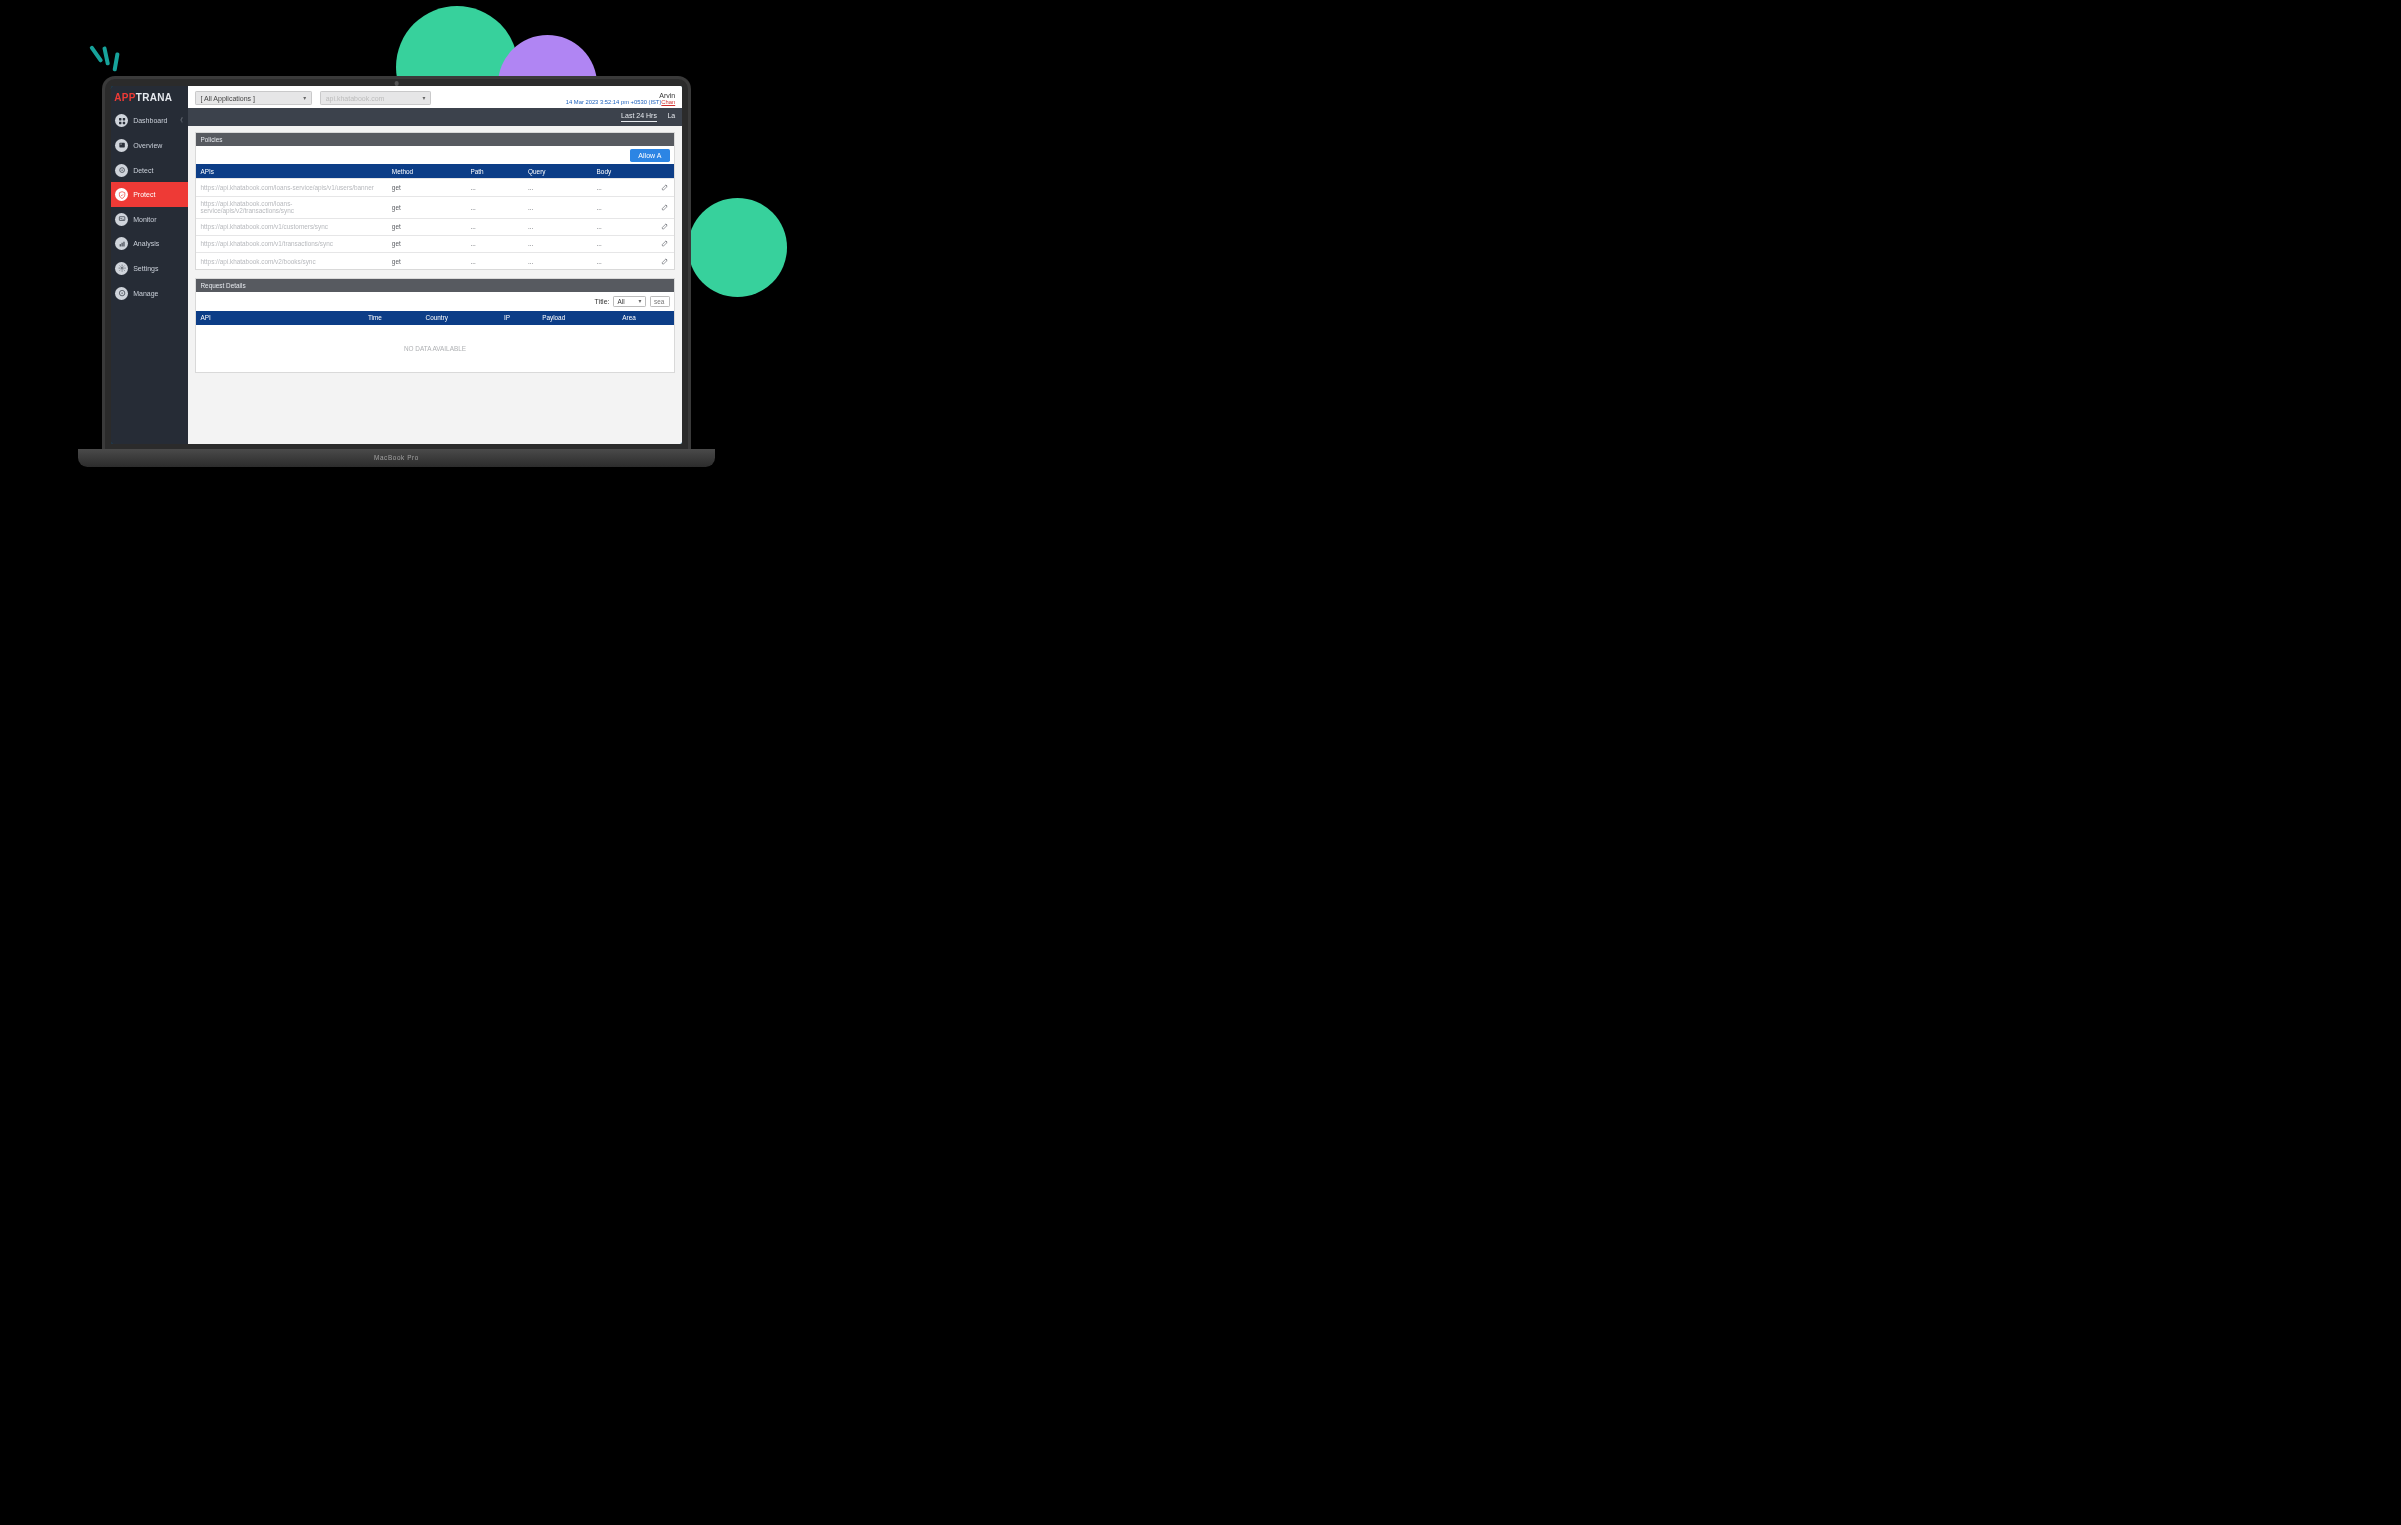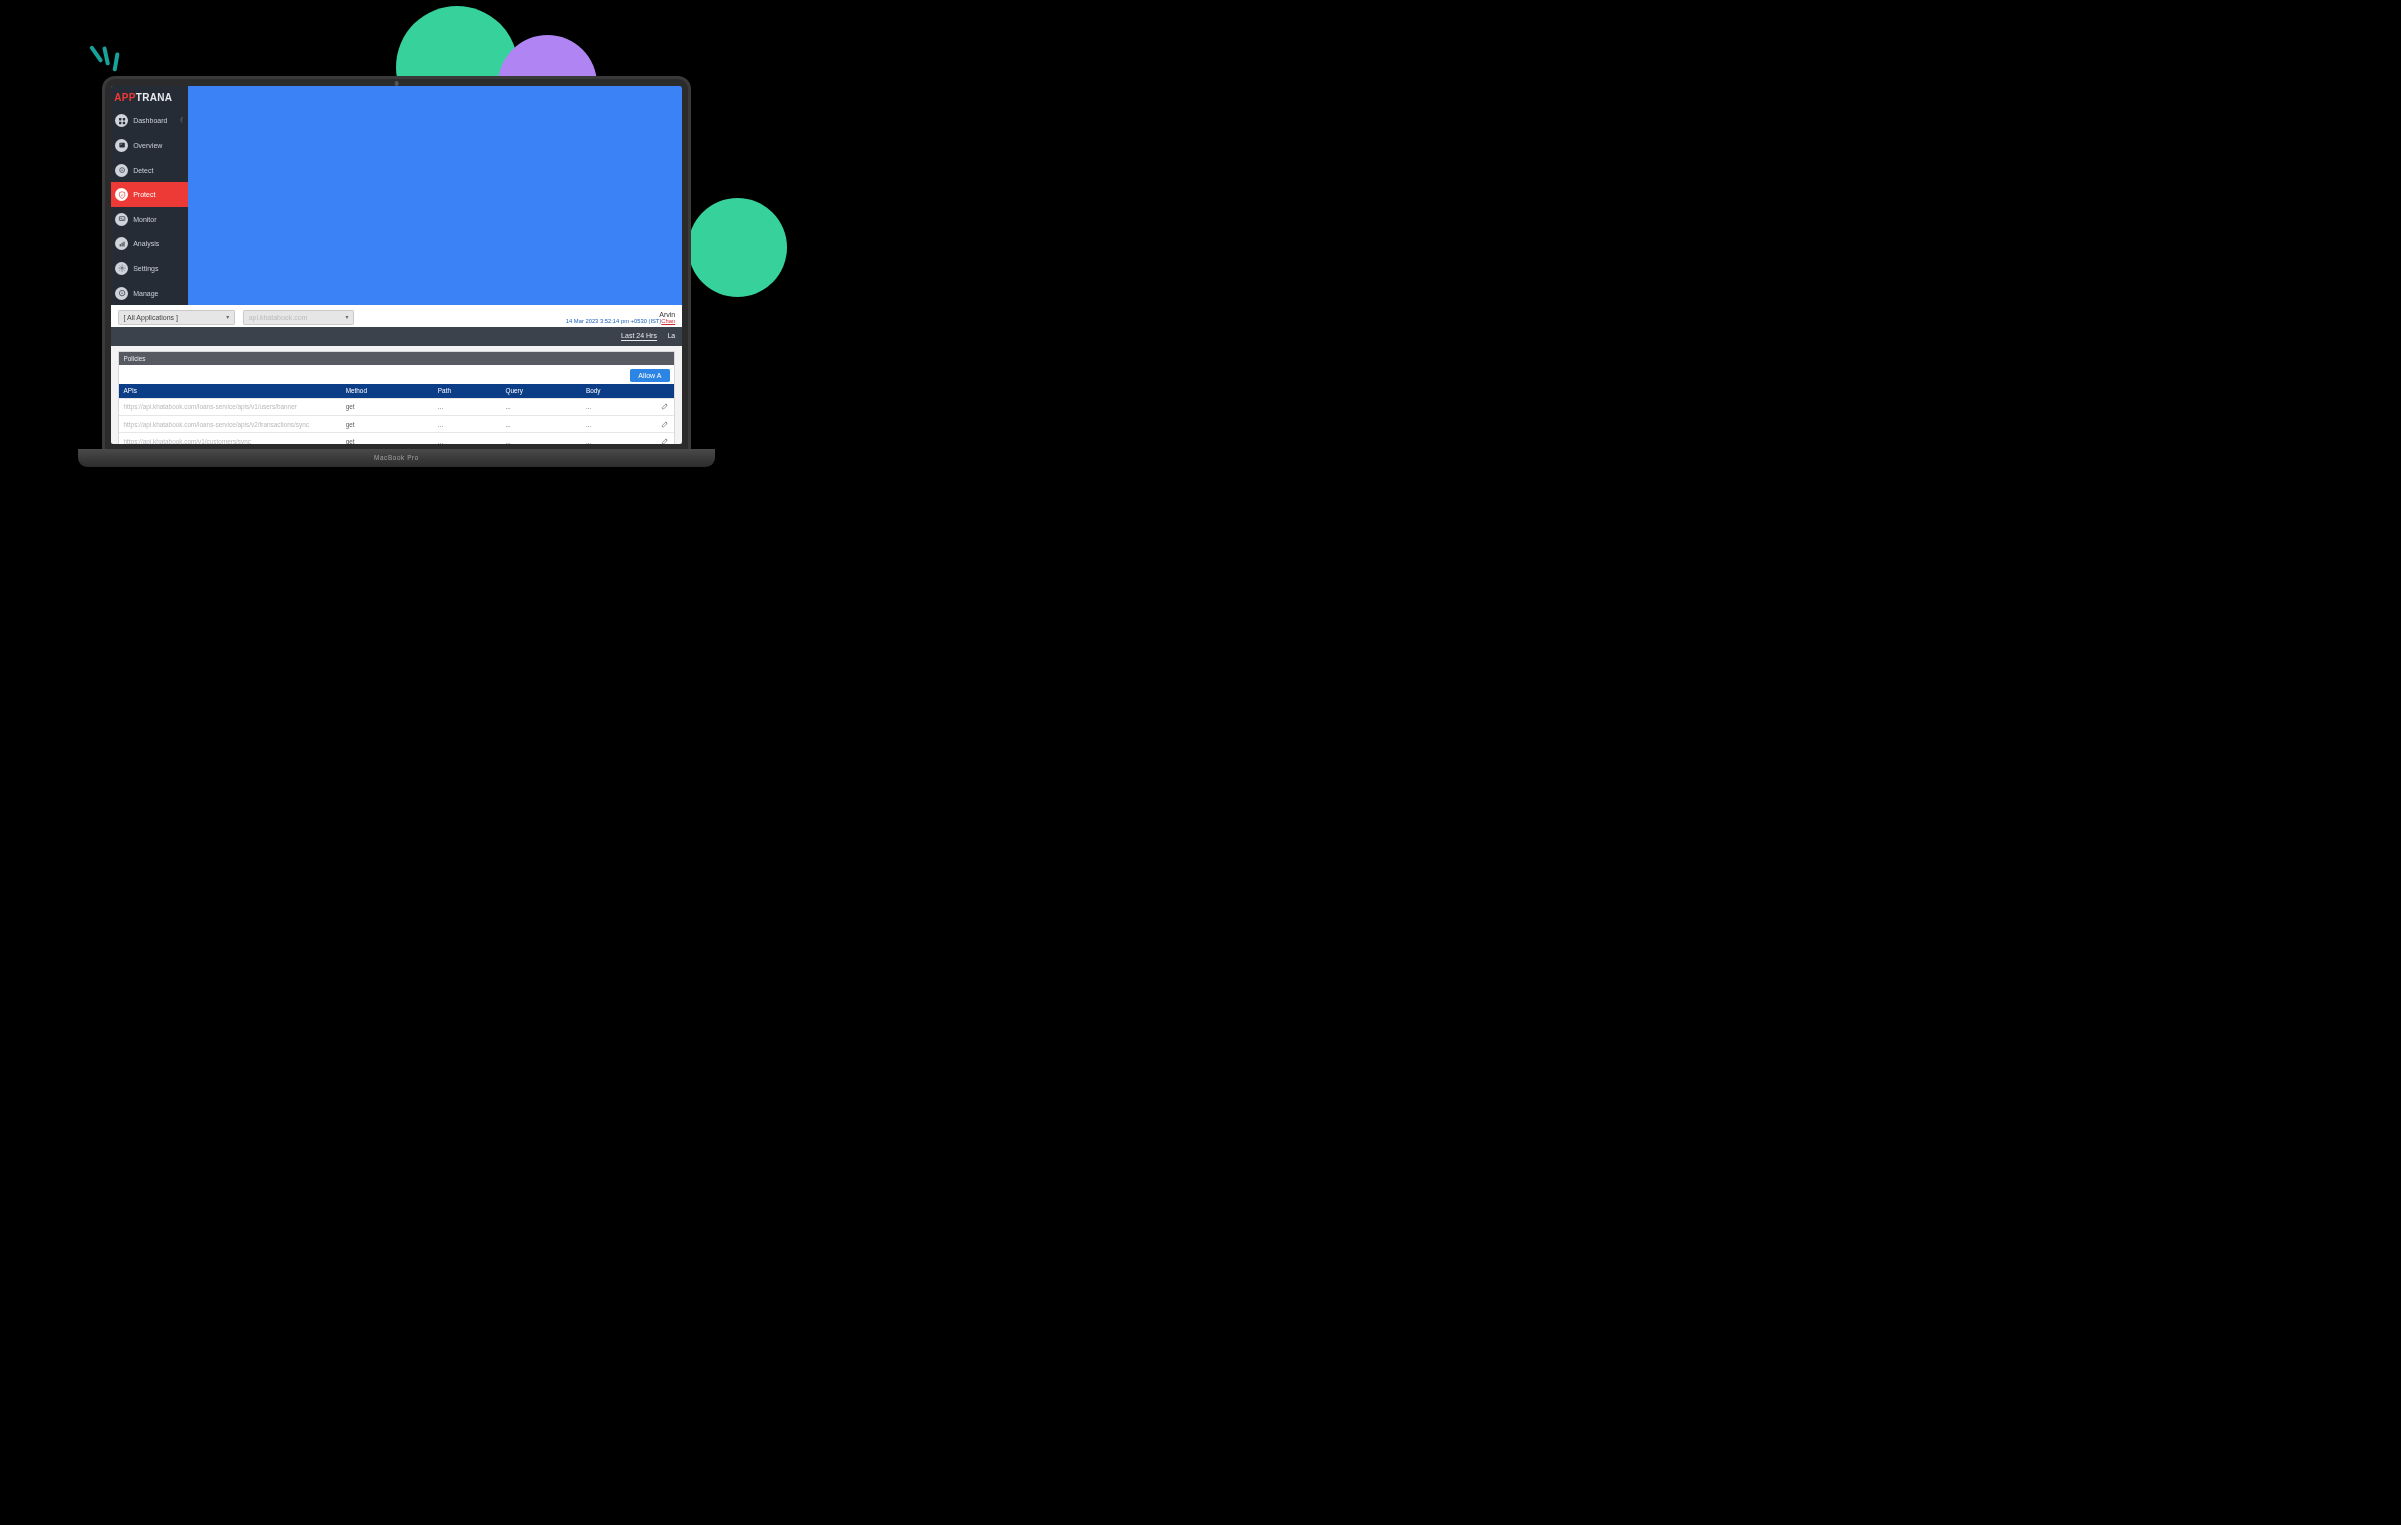--- a/index.html
+++ b/index.html
@@ -40,27 +40,26 @@
   width: 100%;
   height: 373px;
   padding: 7px 5.8px 4.7px 5.8px;
   position: relative;
 }
 .camera {
   position: absolute; top: 2.3px; left: 50%; transform: translateX(-50%);
   width: 4.7px; height: 4.7px; background: #555; border-radius: 50%;
 }
 .screen {
-  background: #3b82f6;
+  background: #0369a1;
   width: 100%;
   height: 100%;
   border-radius: 2.3px;
   overflow: hidden;
   display: flex;
-  flex-direction: column;
 }
 .laptop-base {
   background: linear-gradient(#4a4a4a, #2c2c2c);
   border-radius: 0 0 9.3px 9.3px;
   width: 108%;
   margin-left: -4%;
   height: 17.5px;
   display: flex;
   align-items: center;
   justify-content: center;

